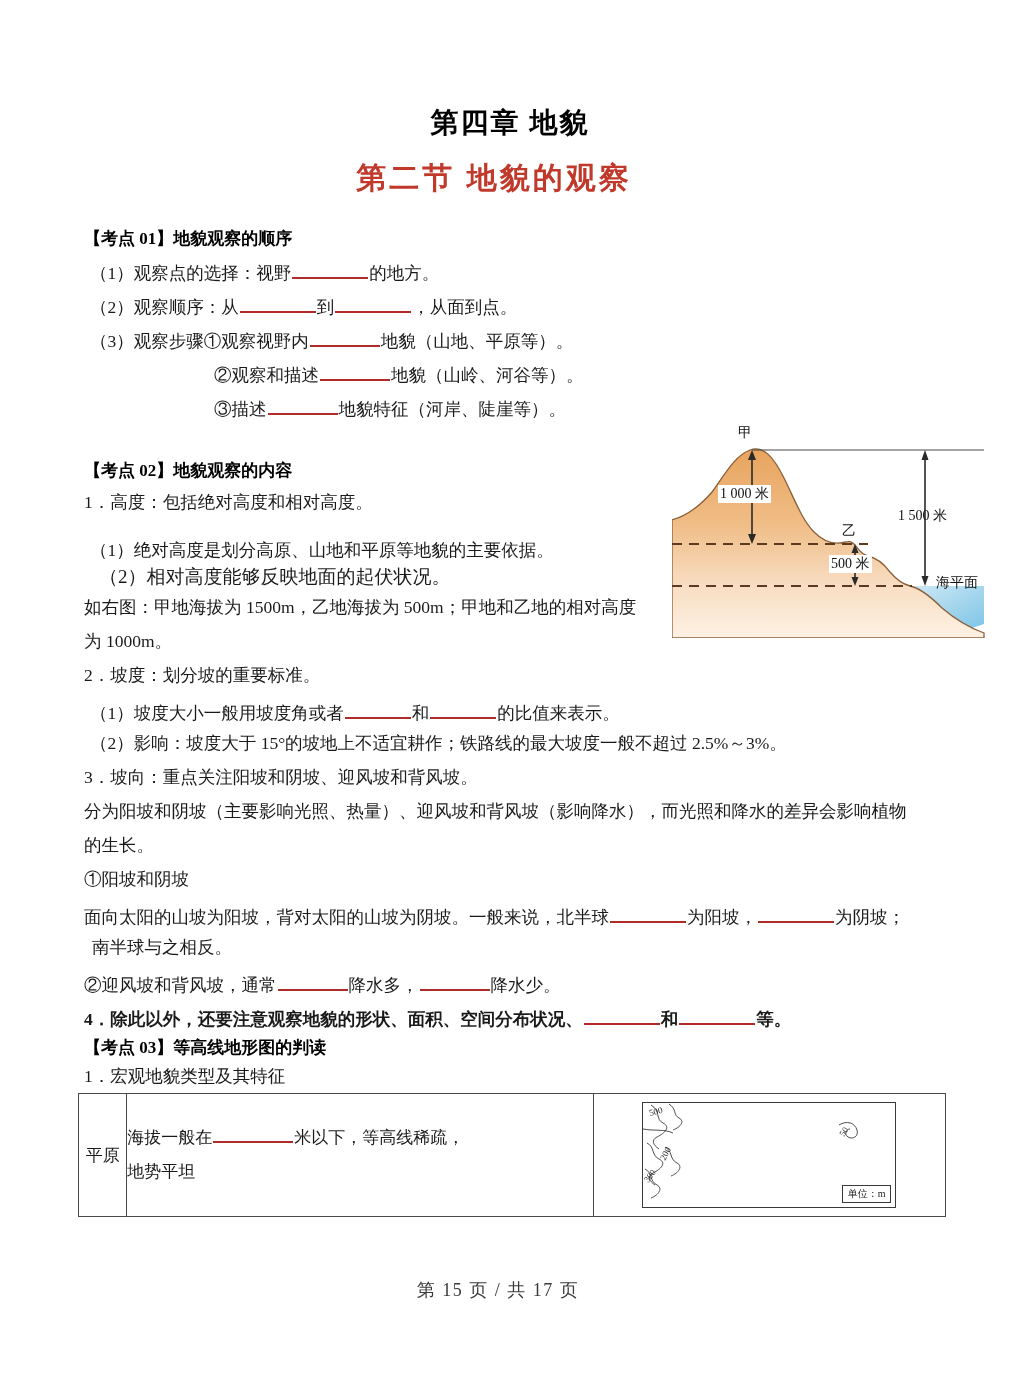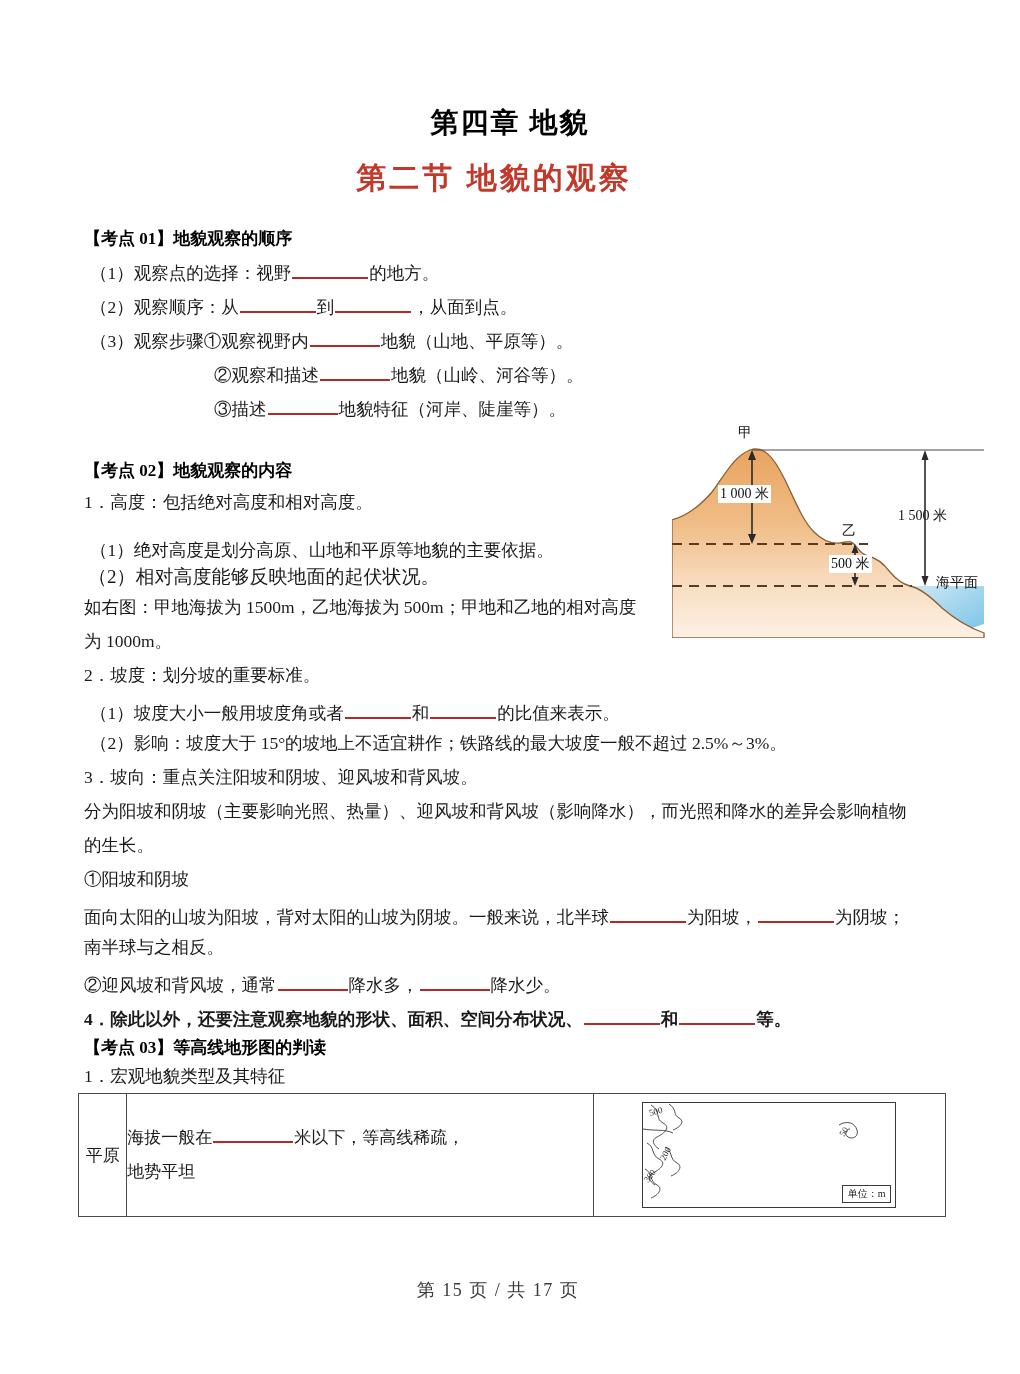--- a/index.html
+++ b/index.html
@@ -198,42 +198,42 @@
   </div>
 
   <div class="line" style="left:214px; top:395px;">
     <span>③描述</span><span class="blank b70"></span><span>地貌特征（河岸、陡崖等）。</span>
   </div>
 
   <div class="kp-head" style="left:84px; top:459px;">【考点 02】地貌观察的内容</div>
 
   <div class="line" style="left:84px; top:492px;">1．高度：包括绝对高度和相对高度。</div>
   <div class="line" style="left:90px; top:530px;margin-top:10px;">（1）绝对高度是划分高原、山地和平原等地貌的主要依据。</div>
-  <div class="line big" style="left:88px; top:566px;">（2）相对高度能够反映地面的起伏状况。</div>
+  <div class="line big" style="left:99px; top:566px;">（2）相对高度能够反映地面的起伏状况。</div>
   <div class="line" style="left:84px; top:597px;">如右图：甲地海拔为 1500m，乙地海拔为 500m；甲地和乙地的相对高度</div>
   <div class="line" style="left:84px; top:631px;">为 1000m。</div>
 
   <div class="line" style="left:84px; top:665px;">2．坡度：划分坡的重要标准。</div>
 
   <div class="line" style="left:90px; top:699px;">
     <span>（1）坡度大小一般用坡度角或者</span><span class="blank b66"></span><span>和</span><span class="blank b66"></span><span>的比值来表示。</span>
   </div>
 
   <div class="line" style="left:90px; top:733px;">（2）影响：坡度大于 15°的坡地上不适宜耕作；铁路线的最大坡度一般不超过 2.5%～3%。</div>
 
   <div class="line" style="left:84px; top:767px;">3．坡向：重点关注阳坡和阴坡、迎风坡和背风坡。</div>
   <div class="line" style="left:84px; top:801px;">分为阳坡和阴坡（主要影响光照、热量）、迎风坡和背风坡（影响降水），而光照和降水的差异会影响植物</div>
   <div class="line" style="left:84px; top:835px;">的生长。</div>
   <div class="line" style="left:84px; top:869px;">①阳坡和阴坡</div>
 
   <div class="line" style="left:84px; top:903px;">
     <span>面向太阳的山坡为阳坡，背对太阳的山坡为阴坡。一般来说，北半球</span><span class="blank b76"></span><span>为阳坡，</span><span class="blank b76"></span><span>为阴坡；</span>
   </div>
 
-  <div class="line" style="left:84px; top:937px;">南半球与之相反。</div>
+  <div class="line" style="left:92px; top:937px;">南半球与之相反。</div>
 
   <div class="line" style="left:84px; top:971px;">
     <span>②迎风坡和背风坡，通常</span><span class="blank b70"></span><span>降水多，</span><span class="blank b70"></span><span>降水少。</span>
   </div>
 
   <div class="line" style="left:84px; top:1005px;font-weight:bold;">
     <span>4．除此以外，还要注意观察地貌的形状、面积、空间分布状况、</span><span class="blank b76"></span><span>和</span><span class="blank b76"></span><span>等。</span>
   </div>
 
   <div class="kp-head" style="left:84px; top:1036px;">【考点 03】等高线地形图的判读</div>

